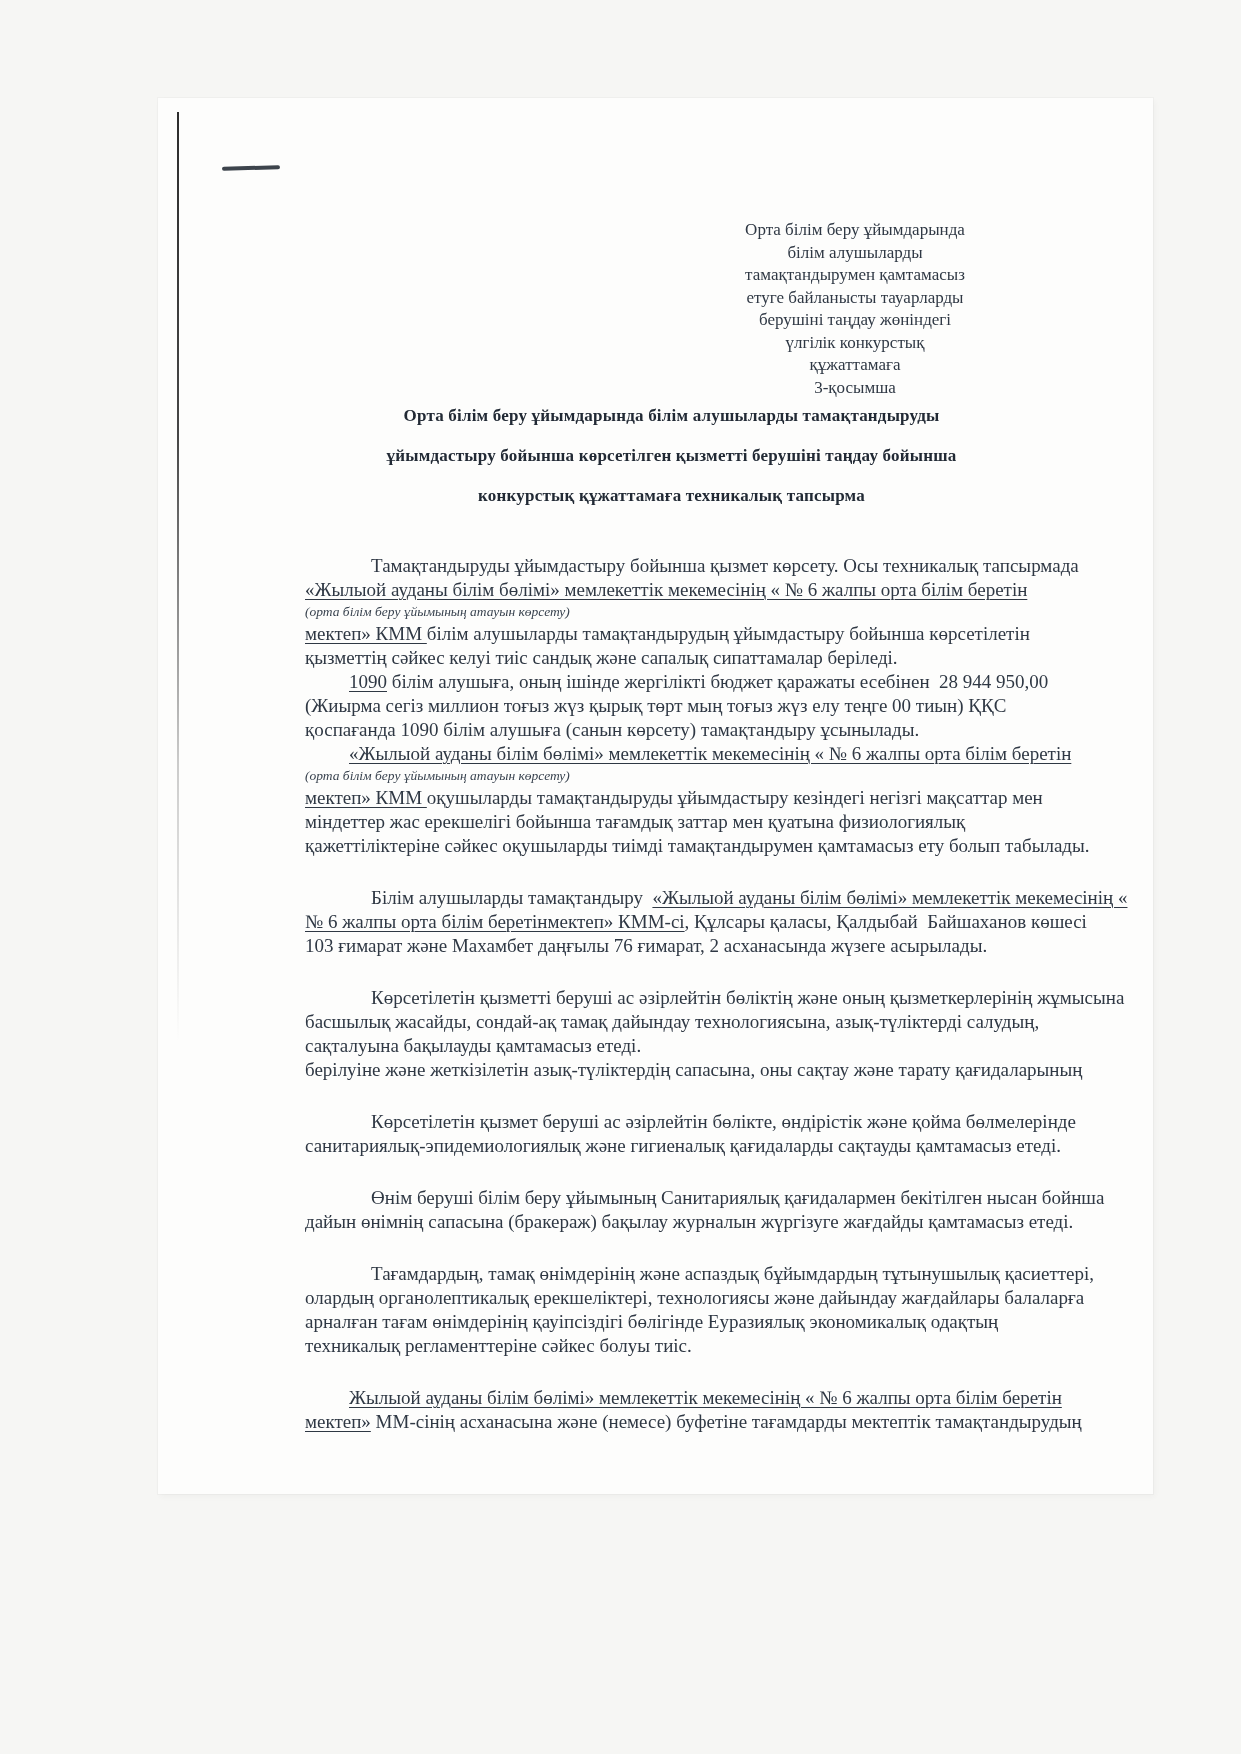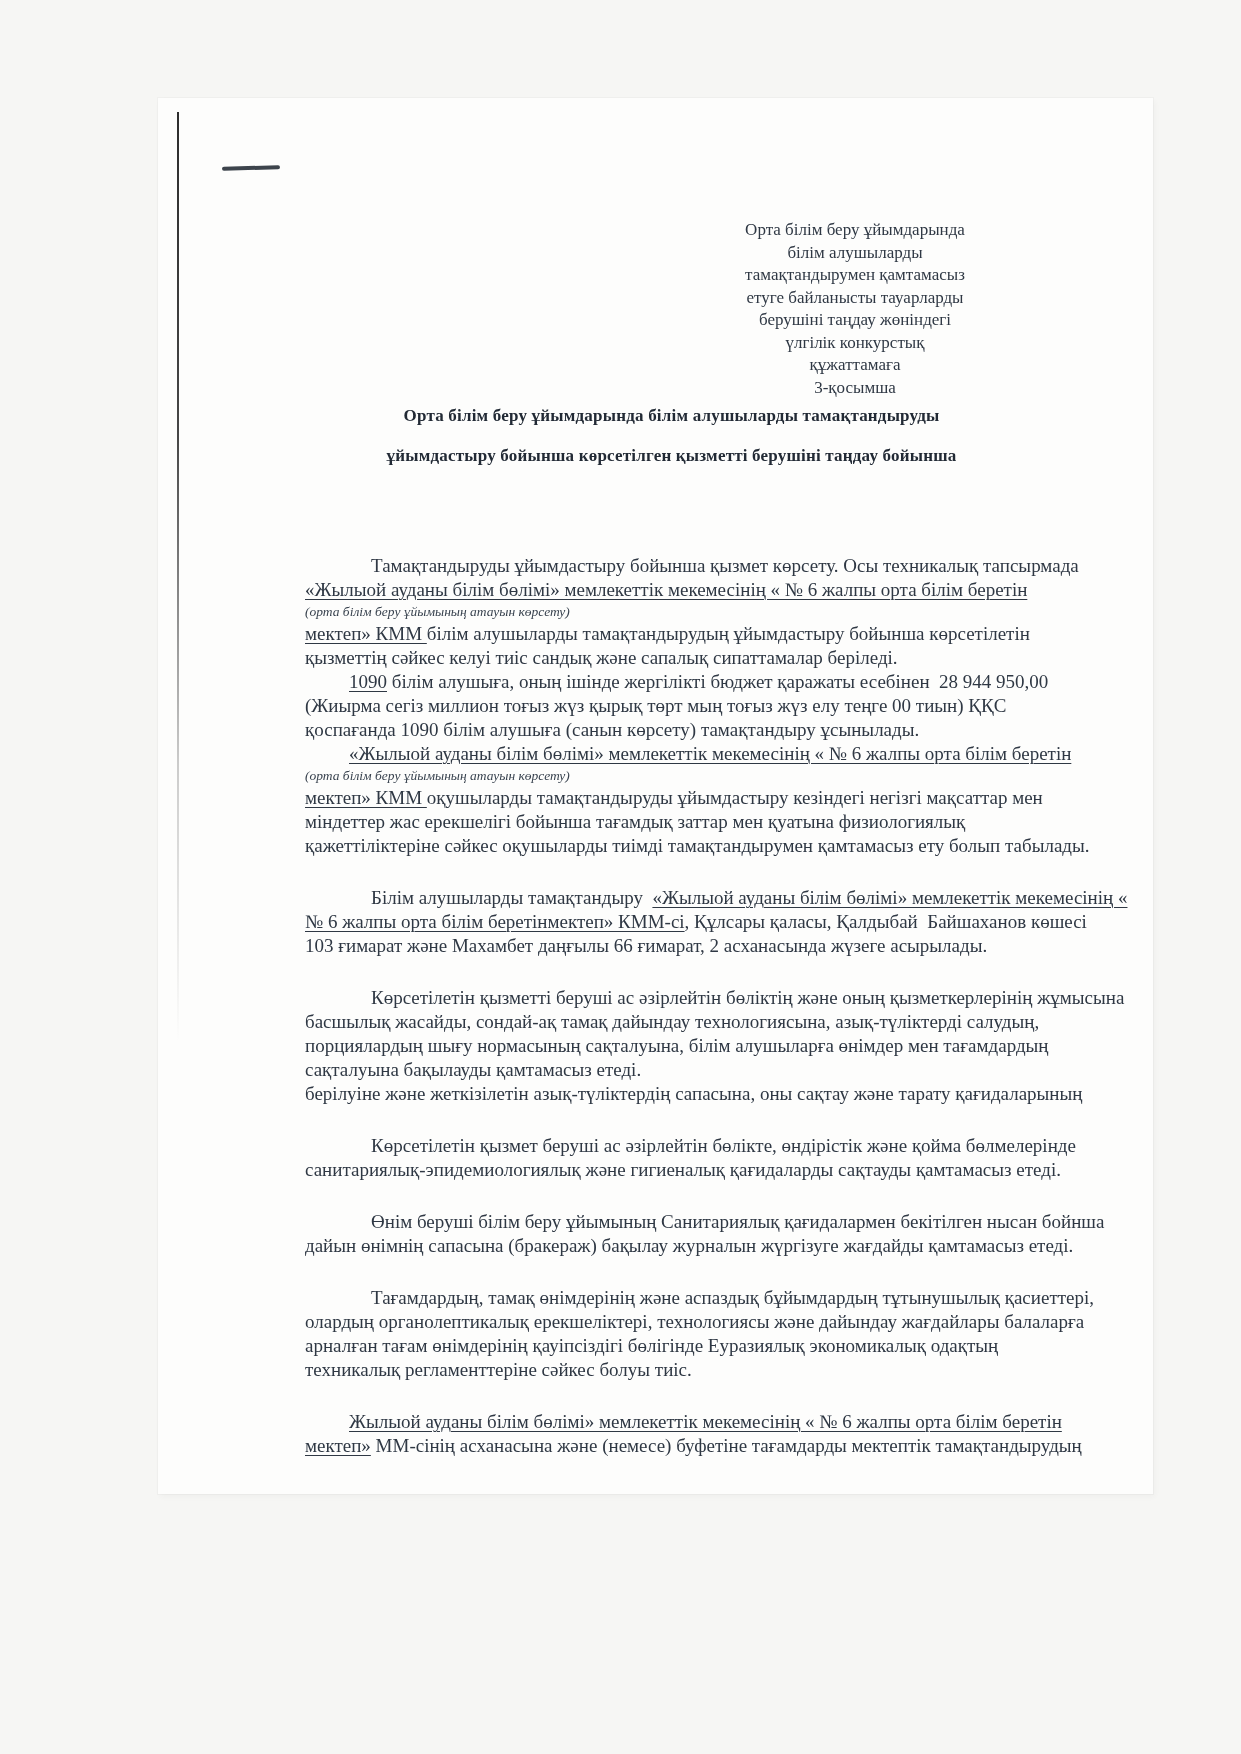--- a/index.html
+++ b/index.html
@@ -69,44 +69,44 @@
       <div>етуге байланысты тауарларды</div>
       <div>берушіні таңдау жөніндегі</div>
       <div>үлгілік конкурстық</div>
       <div>құжаттамаға</div>
       <div>3-қосымша</div>
     </div>
 
   <div class="title">
       <div>Орта білім беру ұйымдарында білім алушыларды тамақтандыруды</div>
       <div>ұйымдастыру бойынша көрсетілген қызметті берушіні таңдау бойынша</div>
+      <div>конкурстық құжаттамаға техникалық тапсырма</div>
     </div>
 
   <div class="body-text">
       <div class="line indent-first"><span>Тамақтандыруды ұйымдастыру бойынша қызмет көрсету. Осы техникалық тапсырмада</span></div>
       <div class="line"><span class="u">«Жылыой ауданы білім бөлімі» мемлекеттік мекемесінің « № 6 жалпы орта білім беретін</span></div>
       <div class="line note">(орта білім беру ұйымының атауын көрсету)</div>
       <div class="line"><span class="u">мектеп» КММ </span><span>білім алушыларды тамақтандырудың ұйымдастыру бойынша көрсетілетін</span></div>
       <div class="line"><span>қызметтің сәйкес келуі тиіс сандық және сапалық сипаттамалар беріледі.</span></div>
       <div class="line indent-small"><span class="u">1090</span><span> білім алушыға, оның ішінде жергілікті бюджет қаражаты есебінен  28 944 950,00</span></div>
       <div class="line"><span>(Жиырма сегіз миллион тоғыз жүз қырық төрт мың тоғыз жүз елу теңге 00 тиын) ҚҚС</span></div>
       <div class="line"><span>қоспағанда 1090 білім алушыға (санын көрсету) тамақтандыру ұсынылады.</span></div>
       <div class="line indent-small"><span class="u">«Жылыой ауданы білім бөлімі» мемлекеттік мекемесінің « № 6 жалпы орта білім беретін</span></div>
       <div class="line note">(орта білім беру ұйымының атауын көрсету)</div>
       <div class="line"><span class="u">мектеп» КММ </span><span>оқушыларды тамақтандыруды ұйымдастыру кезіндегі негізгі мақсаттар мен</span></div>
       <div class="line"><span>міндеттер жас ерекшелігі бойынша тағамдық заттар мен қуатына физиологиялық</span></div>
       <div class="line"><span>қажеттіліктеріне сәйкес оқушыларды тиімді тамақтандырумен қамтамасыз ету болып табылады.</span></div>
       <div class="gap"></div>
       <div class="line indent-first"><span>Білім алушыларды тамақтандыру  </span><span class="u">«Жылыой ауданы білім бөлімі» мемлекеттік мекемесінің «</span></div>
       <div class="line"><span class="u">№ 6 жалпы орта білім беретінмектеп» КММ-сі</span><span>, Құлсары қаласы, Қалдыбай  Байшаханов көшесі</span></div>
-      <div class="line"><span>103 ғимарат және Махамбет даңғылы 66 ғимарат, 2 асханасында жүзеге асырылады.</span></div>
+      <div class="line"><span>103 ғимарат және Махамбет даңғылы 76 ғимарат, 2 асханасында жүзеге асырылады.</span></div>
       <div class="gap"></div>
       <div class="line indent-first"><span>Көрсетілетін қызметті беруші ас әзірлейтін бөліктің және оның қызметкерлерінің жұмысына</span></div>
       <div class="line"><span>басшылық жасайды, сондай-ақ тамақ дайындау технологиясына, азық-түліктерді салудың,</span></div>
-      <div class="line"><span>порциялардың шығу нормасының сақталуына, білім алушыларға өнімдер мен тағамдардың</span></div>
       <div class="line"><span>сақталуына бақылауды қамтамасыз етеді.</span></div>
       <div class="line"><span>берілуіне және жеткізілетін азық-түліктердің сапасына, оны сақтау және тарату қағидаларының</span></div>
       <div class="gap"></div>
       <div class="line indent-first"><span>Көрсетілетін қызмет беруші ас әзірлейтін бөлікте, өндірістік және қойма бөлмелерінде</span></div>
       <div class="line"><span>санитариялық-эпидемиологиялық және гигиеналық қағидаларды сақтауды қамтамасыз етеді.</span></div>
       <div class="gap"></div>
       <div class="line indent-first"><span>Өнім беруші білім беру ұйымының Санитариялық қағидалармен бекітілген нысан бойнша</span></div>
       <div class="line"><span>дайын өнімнің сапасына (бракераж) бақылау журналын жүргізуге жағдайды қамтамасыз етеді.</span></div>
       <div class="gap"></div>
       <div class="line indent-first"><span>Тағамдардың, тамақ өнімдерінің және аспаздық бұйымдардың тұтынушылық қасиеттері,</span></div>

